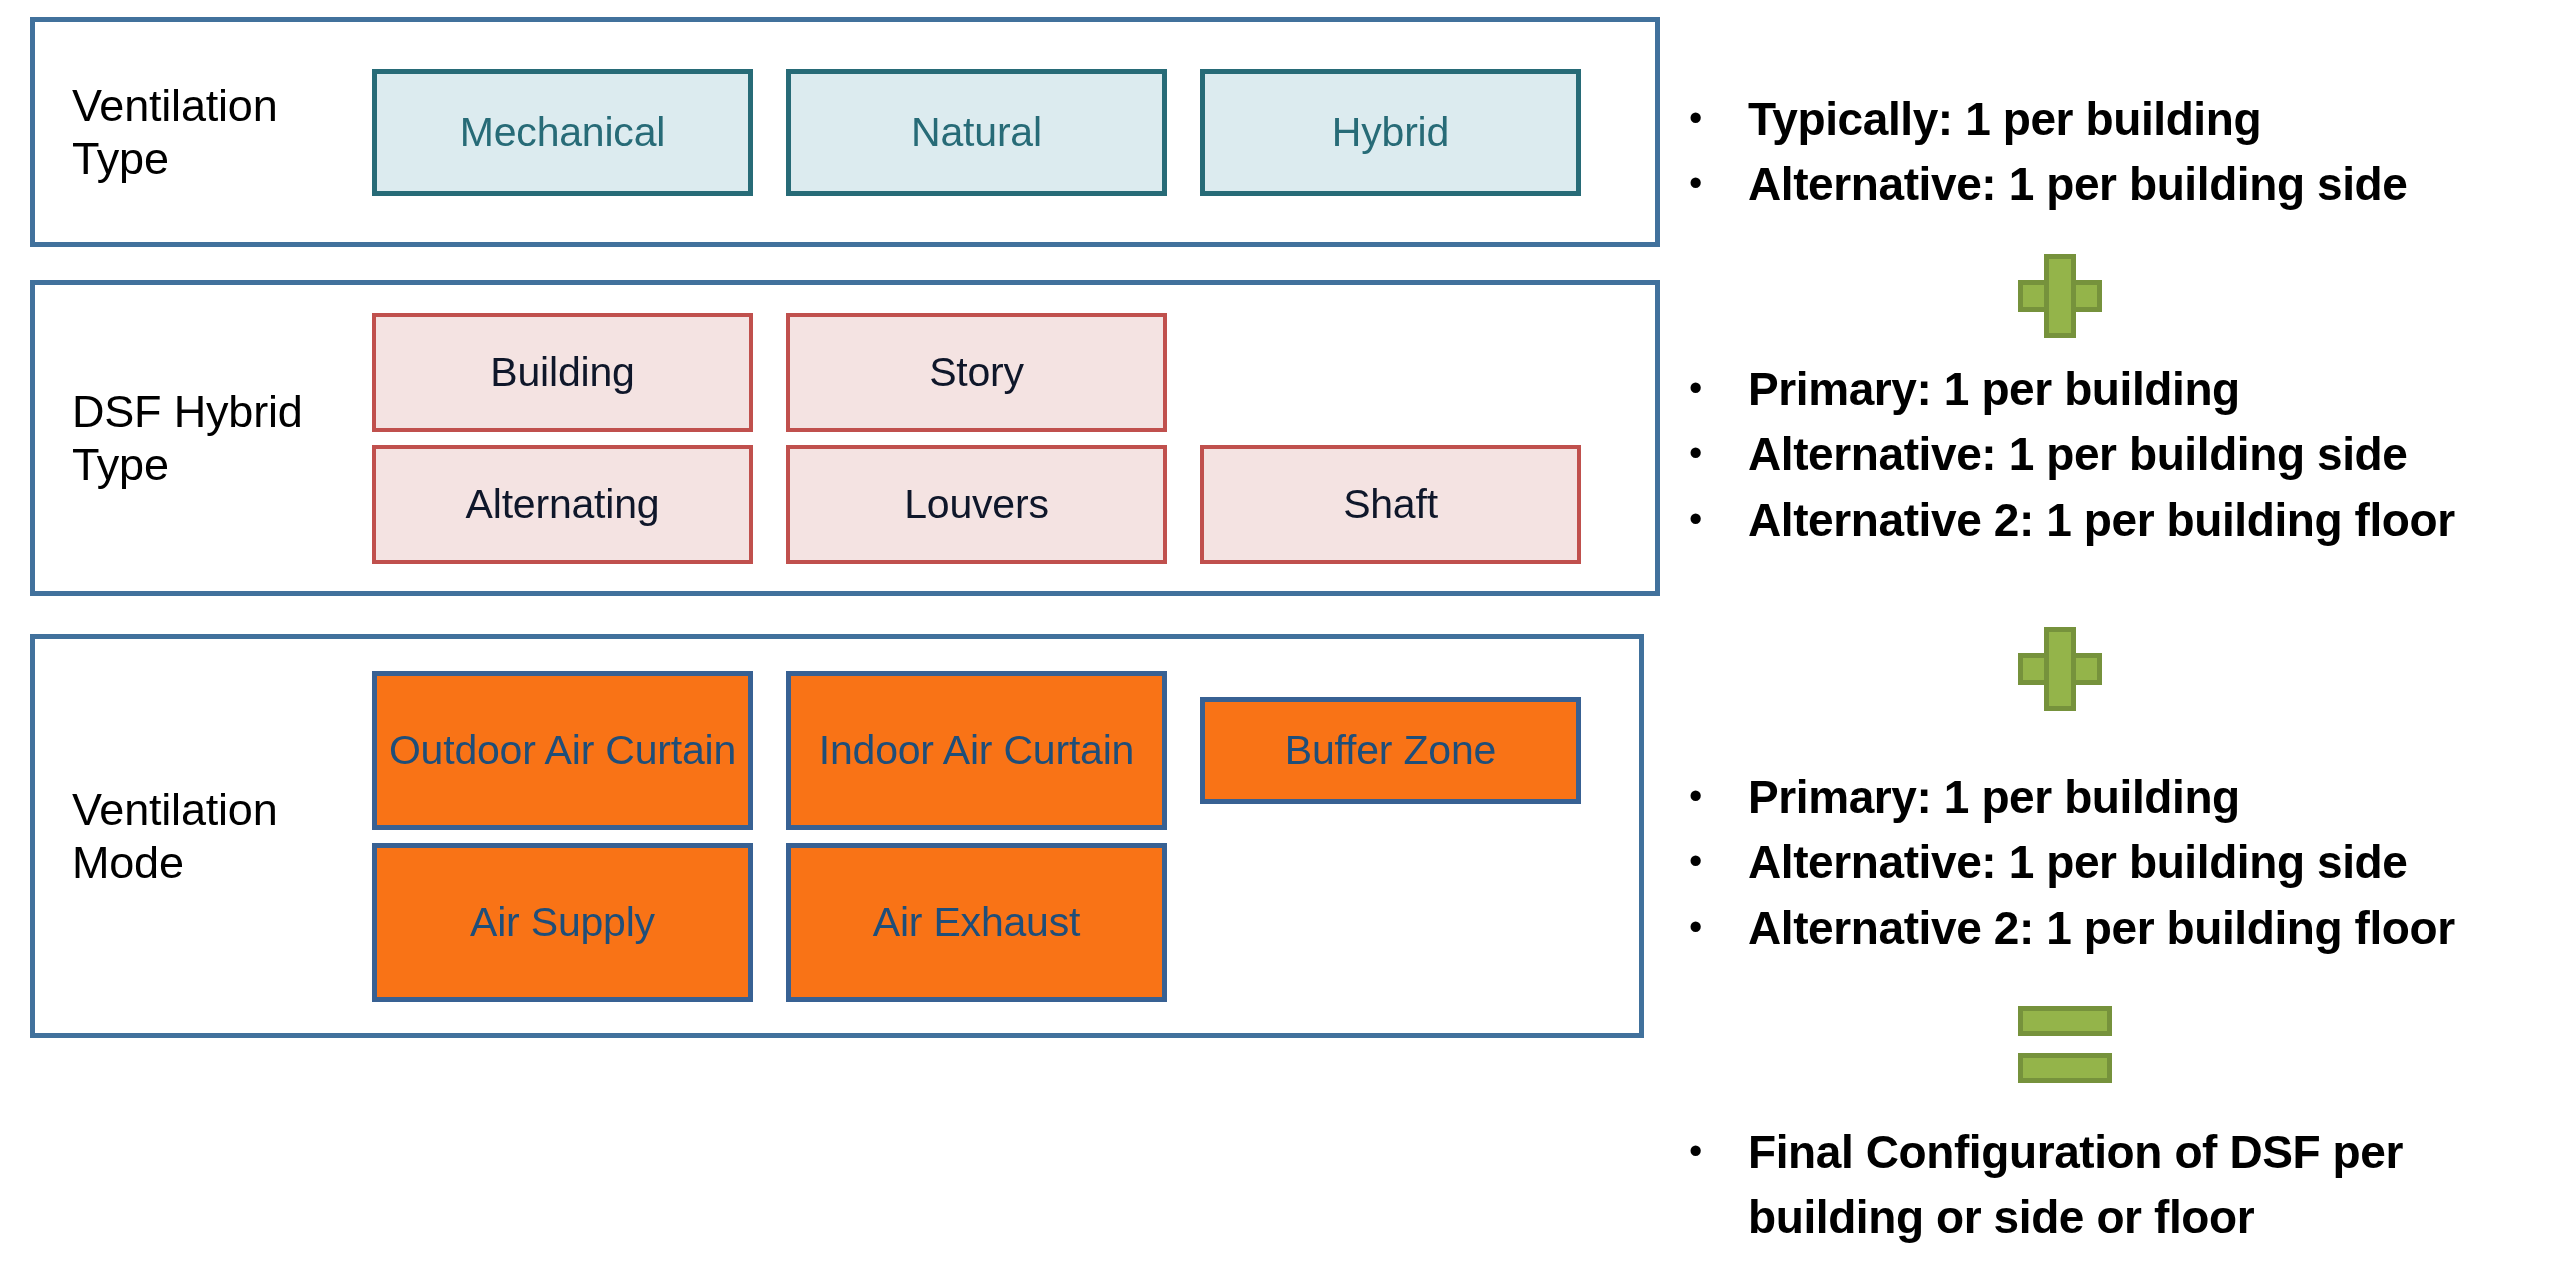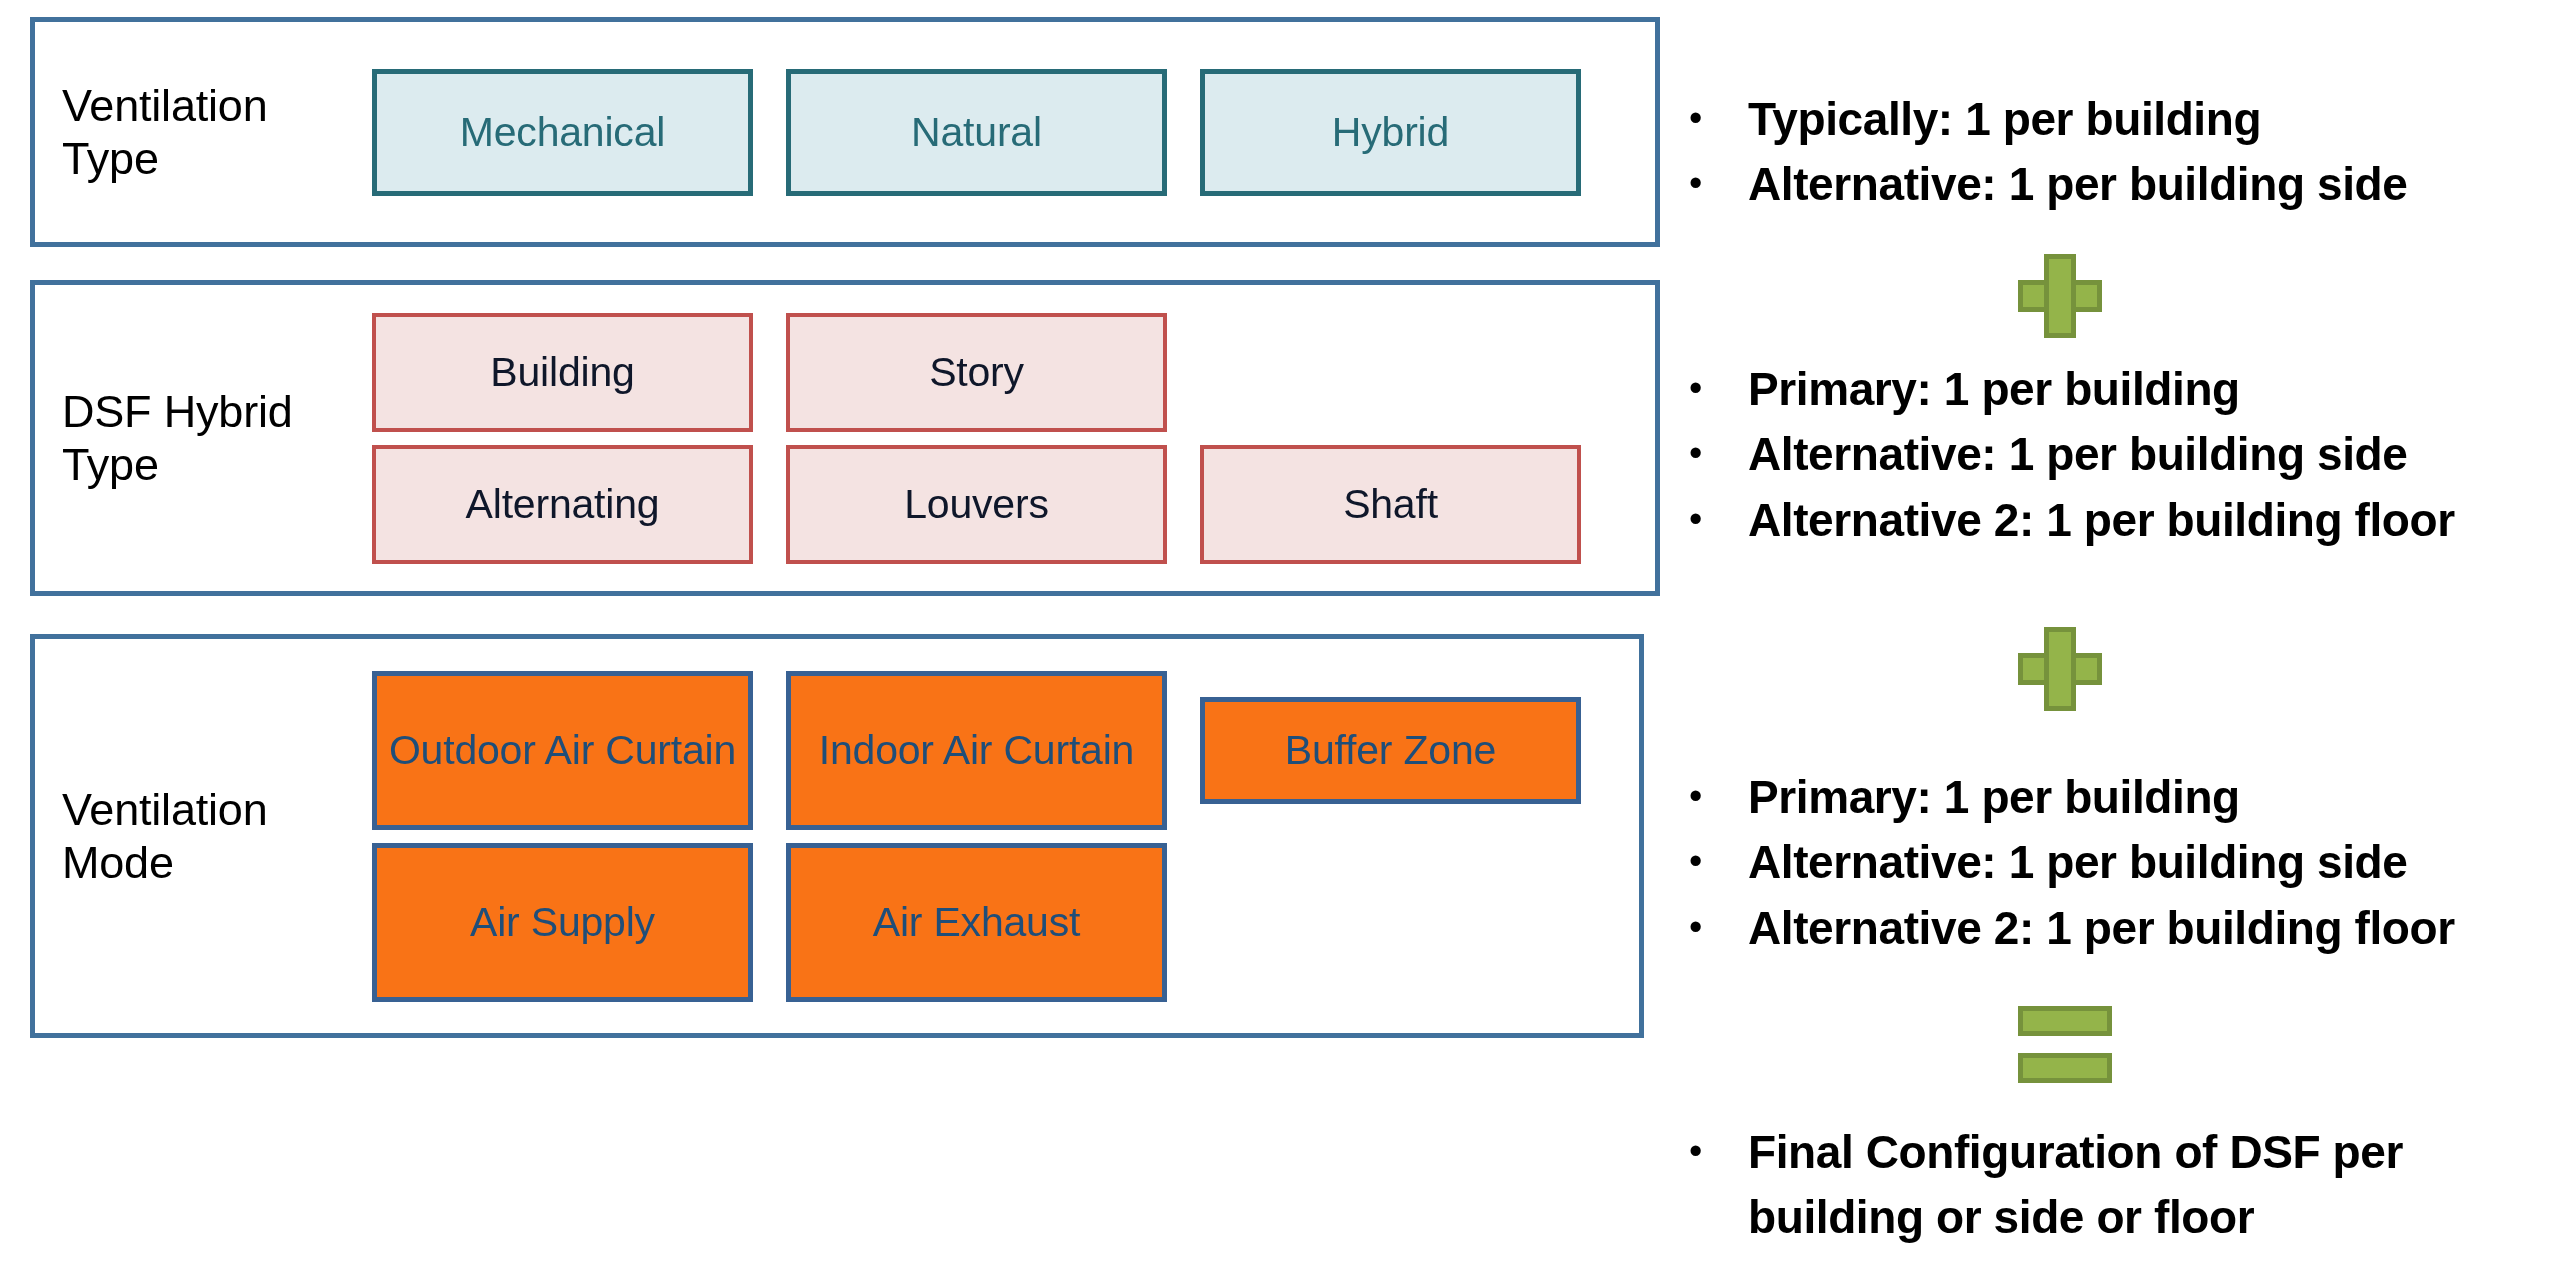--- a/index.html
+++ b/index.html
@@ -31,21 +31,21 @@
     align-items: center;
     position: relative;
   }
   #panel-ventilation-type { height: 230px; margin-bottom: 33px; }
   #panel-dsf-cavity-type  { height: 316px; margin-bottom: 38px; }
   #panel-ventilation-mode { height: 404px; width: 1614px; }
 
   .panel-label {
     width: 337px;
     flex: 0 0 337px;
-    padding-left: 27px;
+    padding-left: 37px;
     box-sizing: border-box;
     font-size: 45px;
     line-height: 1.18;
     color: #000000;
     letter-spacing: -0.2px;
   }
 
   .panel-grid {
     flex: 1 1 auto;
     display: flex;

